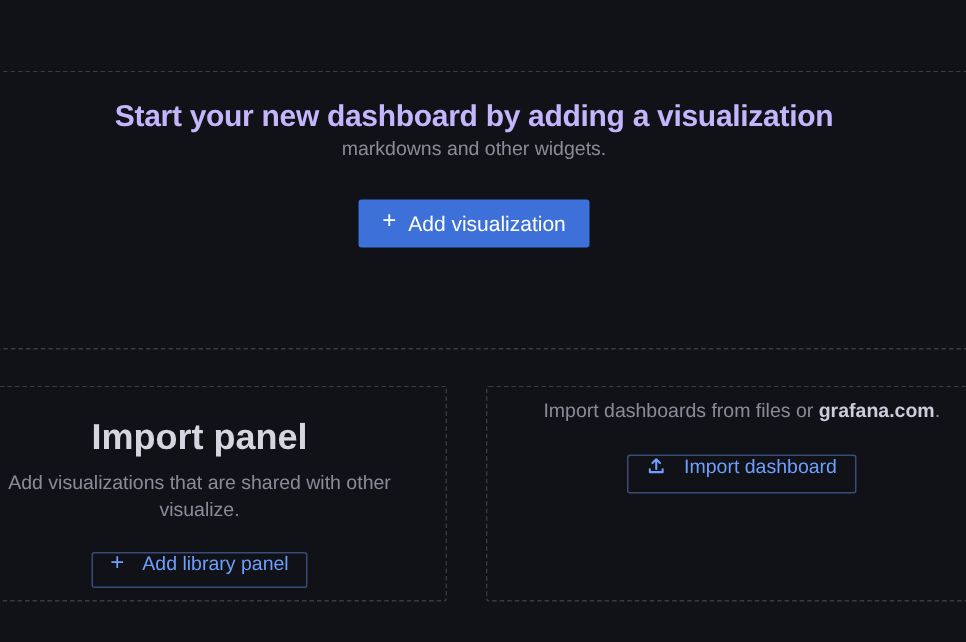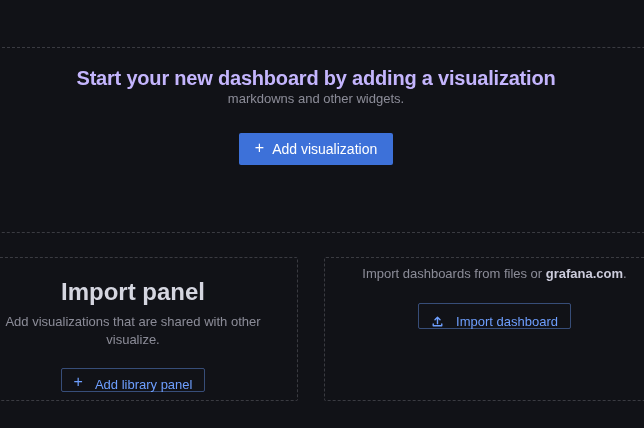--- a/index.html
+++ b/index.html
@@ -61,21 +61,21 @@
     background: #3D71D9;
     border: none;
     border-radius: 2px;
     color: #ffffff;
     font-size: 14px;
     font-weight: 500;
     line-height: 1;
   }
   .btn-outline {
     display: inline-flex;
-    align-items: flex-end;
+    align-items: flex-start;
     gap: 12px;
     height: 26px;
     padding: 0 12px;
     background: transparent;
     border: 1px solid rgba(110,159,255,0.42);
     border-radius: 2px;
     color: #6E9FFF;
     font-size: 13px;
     font-weight: 500;
     line-height: 1;

